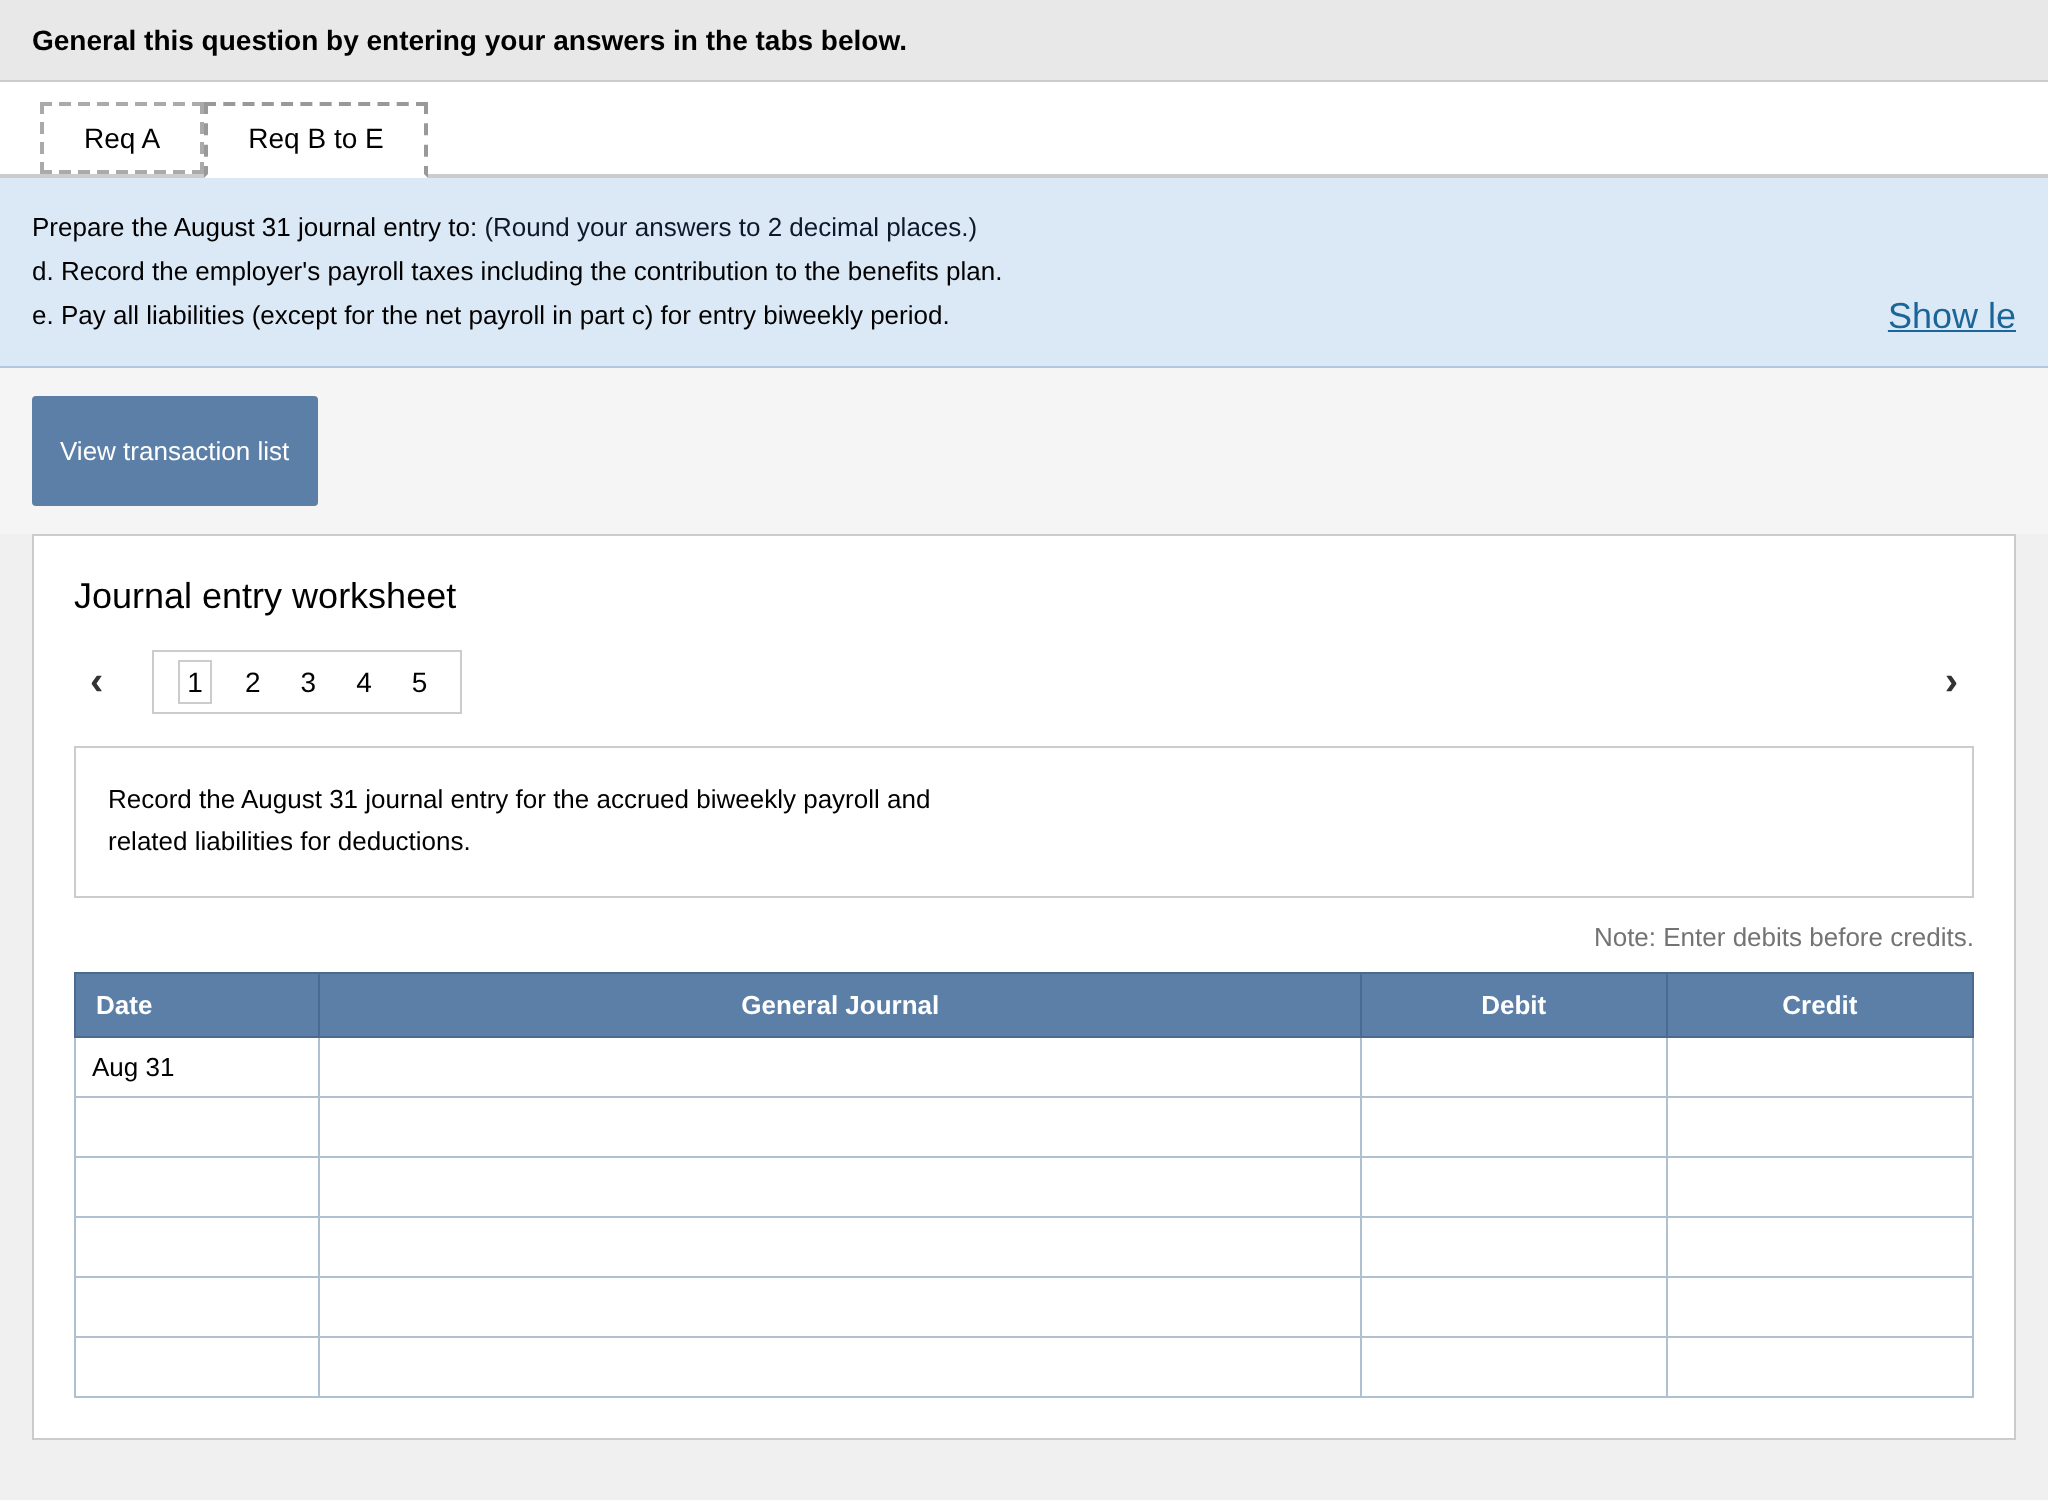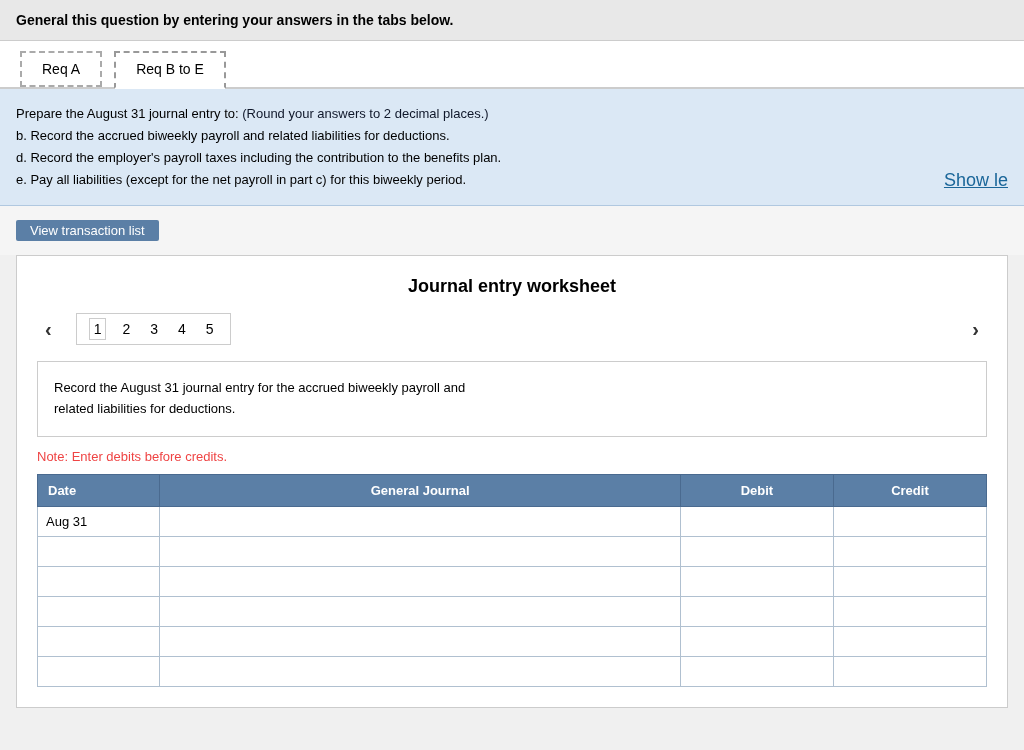--- a/index.html
+++ b/index.html
@@ -24,21 +24,21 @@
       font-size: 14px;
       border-bottom: 1px solid #ccc;
     }
 
     
     .tabs-row {
       background: #fff;
       padding: 10px 16px 0 16px;
       border-bottom: 2px solid #ccc;
       display: flex;
-      gap: 12px;
+      gap: 0;
     }
     .tab {
       padding: 8px 20px;
       cursor: pointer;
       font-size: 14px;
       border: 1px solid transparent;
       background: transparent;
     }
     .tab.active {
       border: 2px dashed #999;
@@ -76,38 +76,37 @@
 
     
     .action-bar {
       padding: 14px 16px;
       background: #f5f5f5;
     }
     .view-transaction-btn {
       background: #5b7fa6;
       color: #fff;
       border: none;
-      padding: 3px 14px;
+      padding: 20px 14px;
       font-size: 13px;
       cursor: pointer;
       border-radius: 2px;
     }
 
     
     .worksheet-container {
       background: #fff;
       margin: 0 16px 16px 16px;
       border: 1px solid #ccc;
       padding: 20px;
     }
     .worksheet-title {
       font-size: 18px;
-      font-weight: bold;
+      font-weight: normal;
       margin-bottom: 16px;
-      text-align: center;
     }
 
     
     .nav-row {
       display: flex;
       align-items: center;
       gap: 16px;
       margin-bottom: 16px;
     }
     .nav-arrow {
@@ -152,23 +151,24 @@
       border: 1px solid #ccc;
       padding: 16px;
       margin-bottom: 12px;
       font-size: 13px;
       line-height: 1.6;
       background: #fff;
     }
 
     
     .note-text {
-      color: #ef4444;
+      color: #737373;
       font-size: 13px;
       margin-bottom: 10px;
+      text-align: right;
     }
 
     
     .journal-table {
       width: 100%;
       border-collapse: collapse;
       font-size: 13px;
       padding-left: 32px;
     }
     .journal-table thead tr {
@@ -220,23 +220,22 @@
 
 <div class="tabs-row">
   <div class="tab">Req A</div>
   <div class="tab active">Req B to E</div>
 </div>
 
 <div class="info-area">
   <div>
     <span>Prepare the August 31 journal entry to: </span><span class="red-text">(Round your answers to 2 decimal places.)</span>
   </div>
-  <div>b. Record the accrued biweekly payroll and related liabilities for deductions.</div>
   <div>d. Record the employer's payroll taxes including the contribution to the benefits plan.</div>
-  <div>e. Pay all liabilities (except for the net payroll in part c) for this biweekly period.</div>
+  <div>e. Pay all liabilities (except for the net payroll in part c) for entry biweekly period.</div>
   <span class="show-less-link">Show le</span>
 </div>
 
 <div class="action-bar">
   <button class="view-transaction-btn">View transaction list</button>
 </div>
 
 <div class="worksheet-container">
 
   <div class="worksheet-title">Journal entry worksheet</div>

